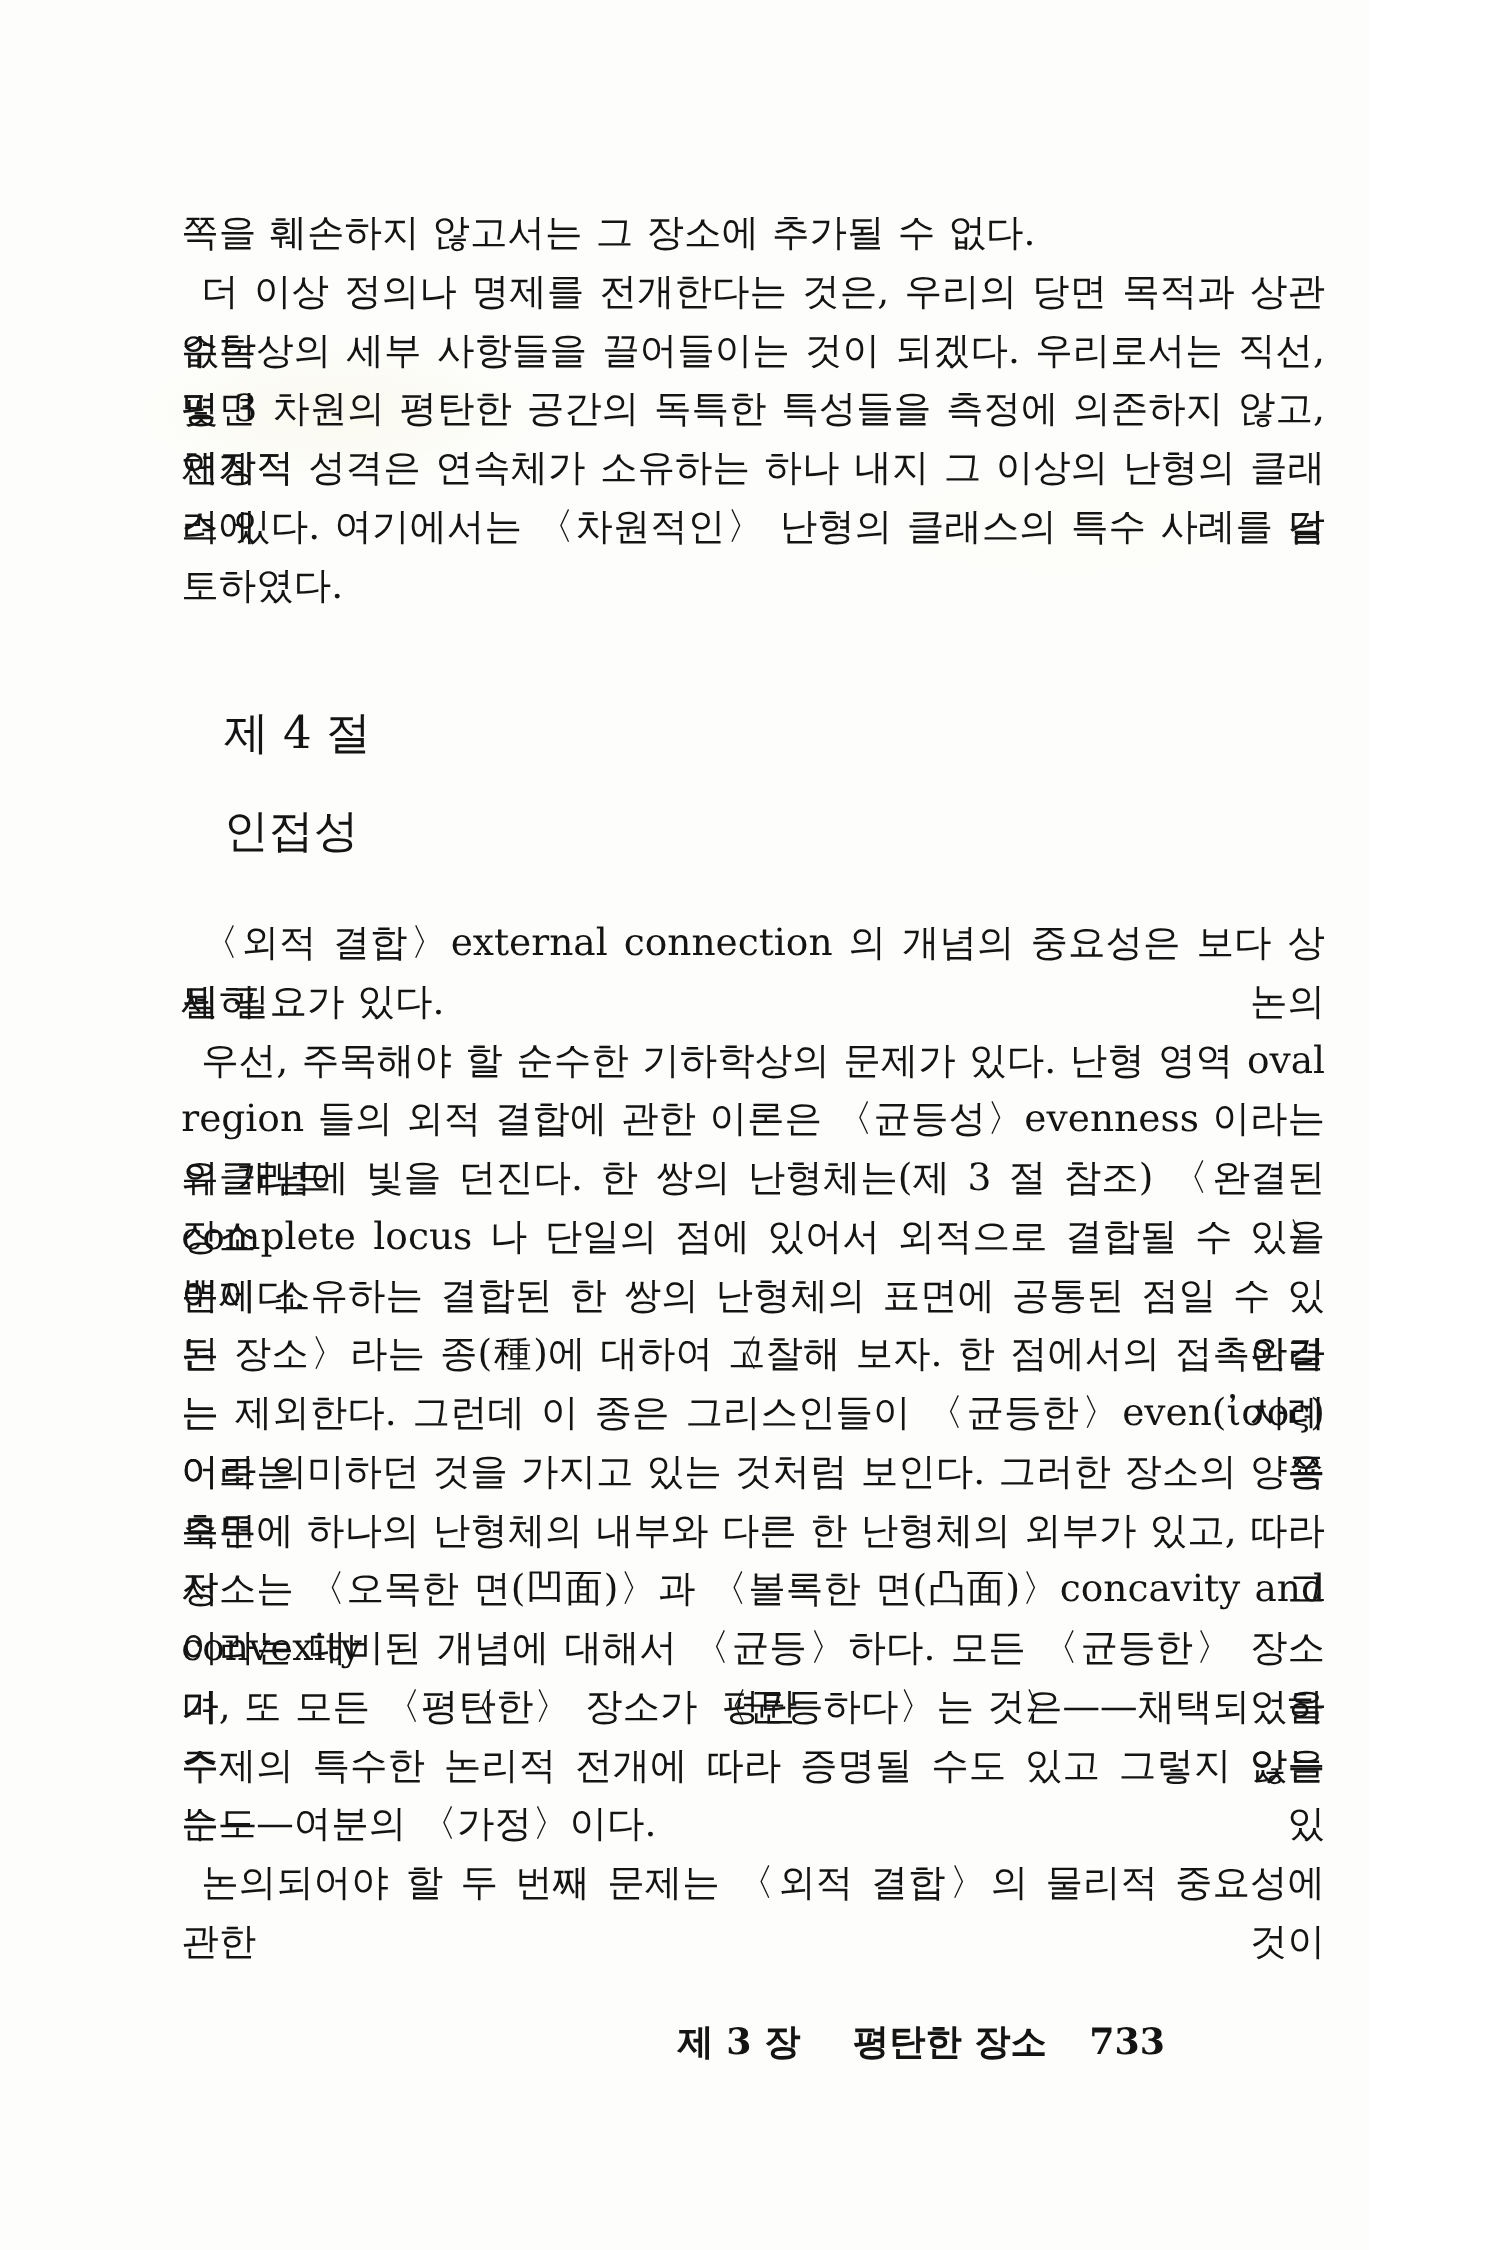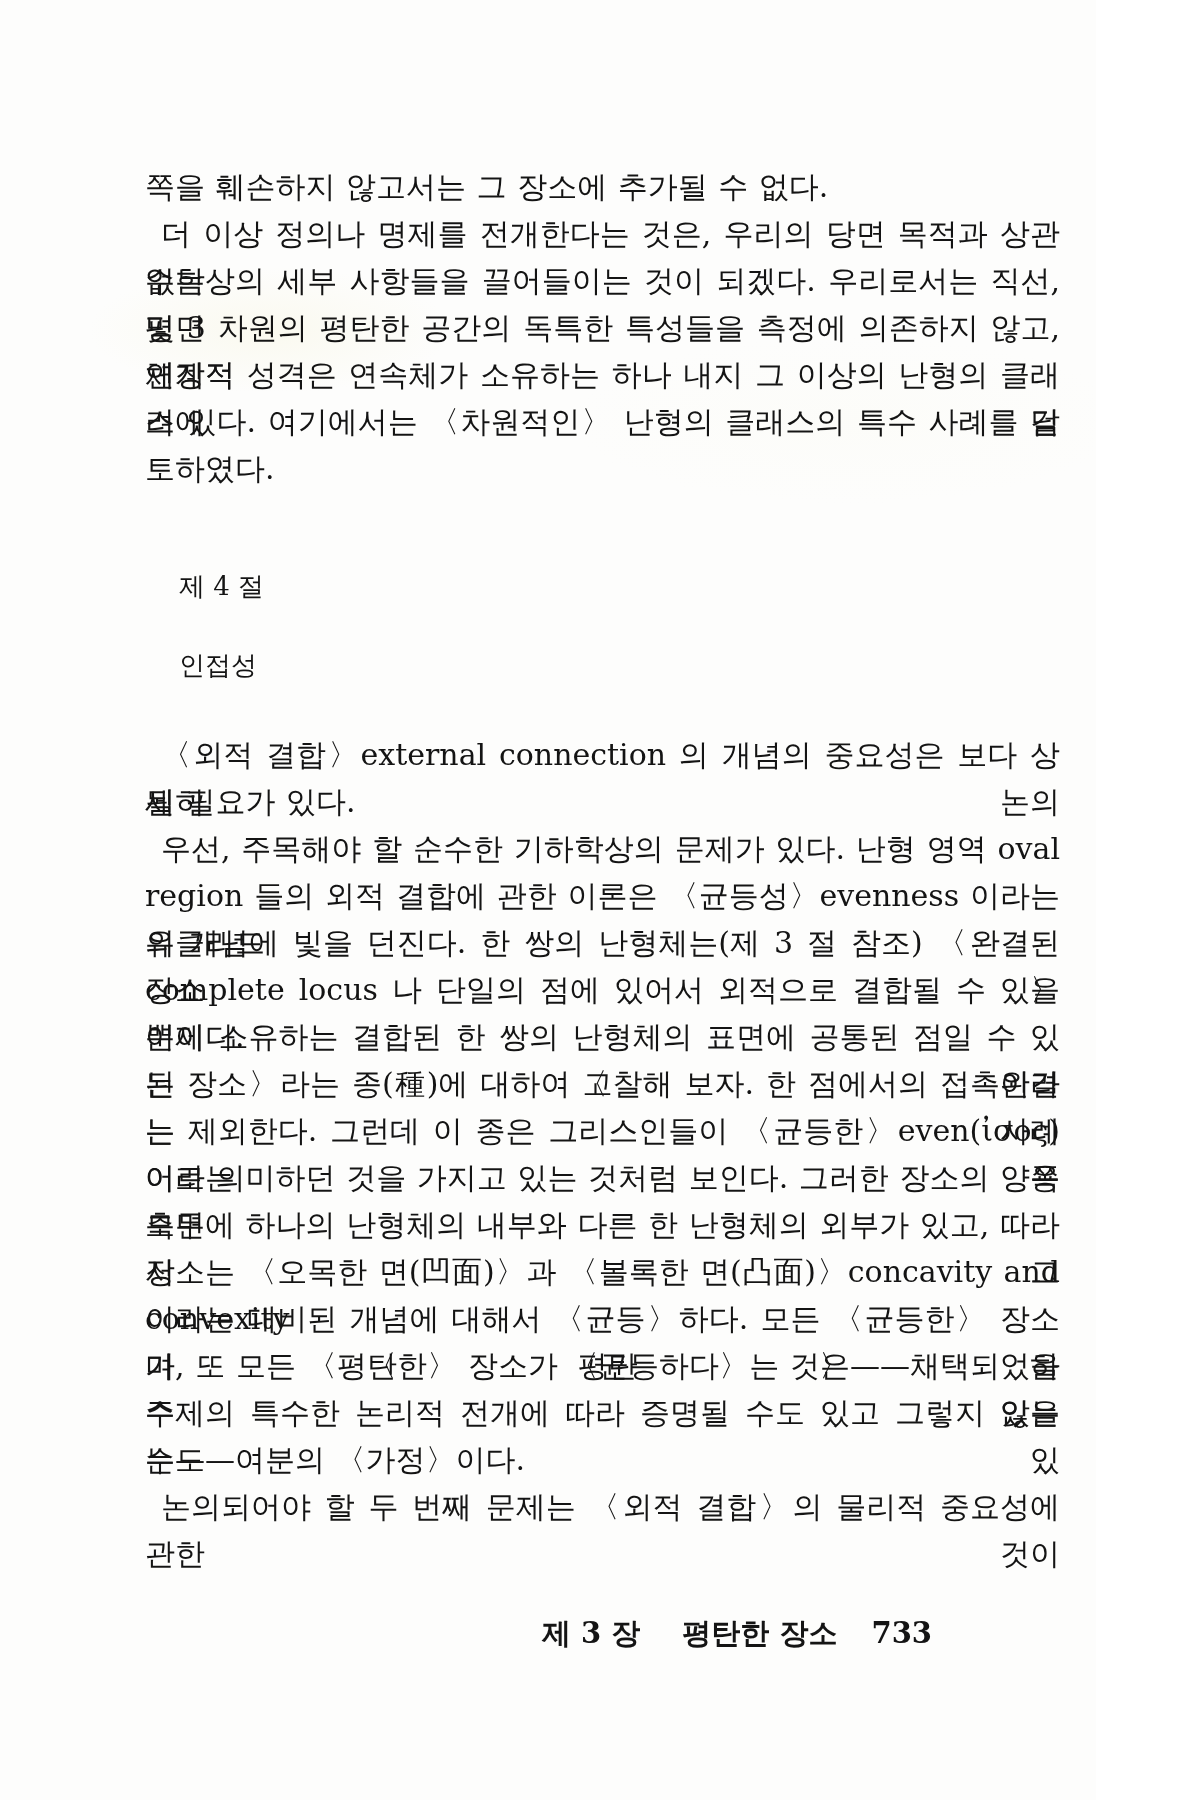--- a/index.html
+++ b/index.html
@@ -39,21 +39,21 @@
     text-align: left;
     text-align-last: left;
   }
   .line.indent {
     text-indent: 16px;
   }
   .heading {
     height: 47px;
     line-height: 47px;
     margin-left: 34px;
-    font-size: 26px;
+    font-size: 36px;
   }
   .heading.section-number { margin-top: 118px; }
   .heading.section-title  { margin-top: 32px; }
   .para.p2 { margin-top: 42px; }
   .footer {
     position: absolute;
     top: 1610px;
     right: 164px;
     height: 47px;
     line-height: 47px;

